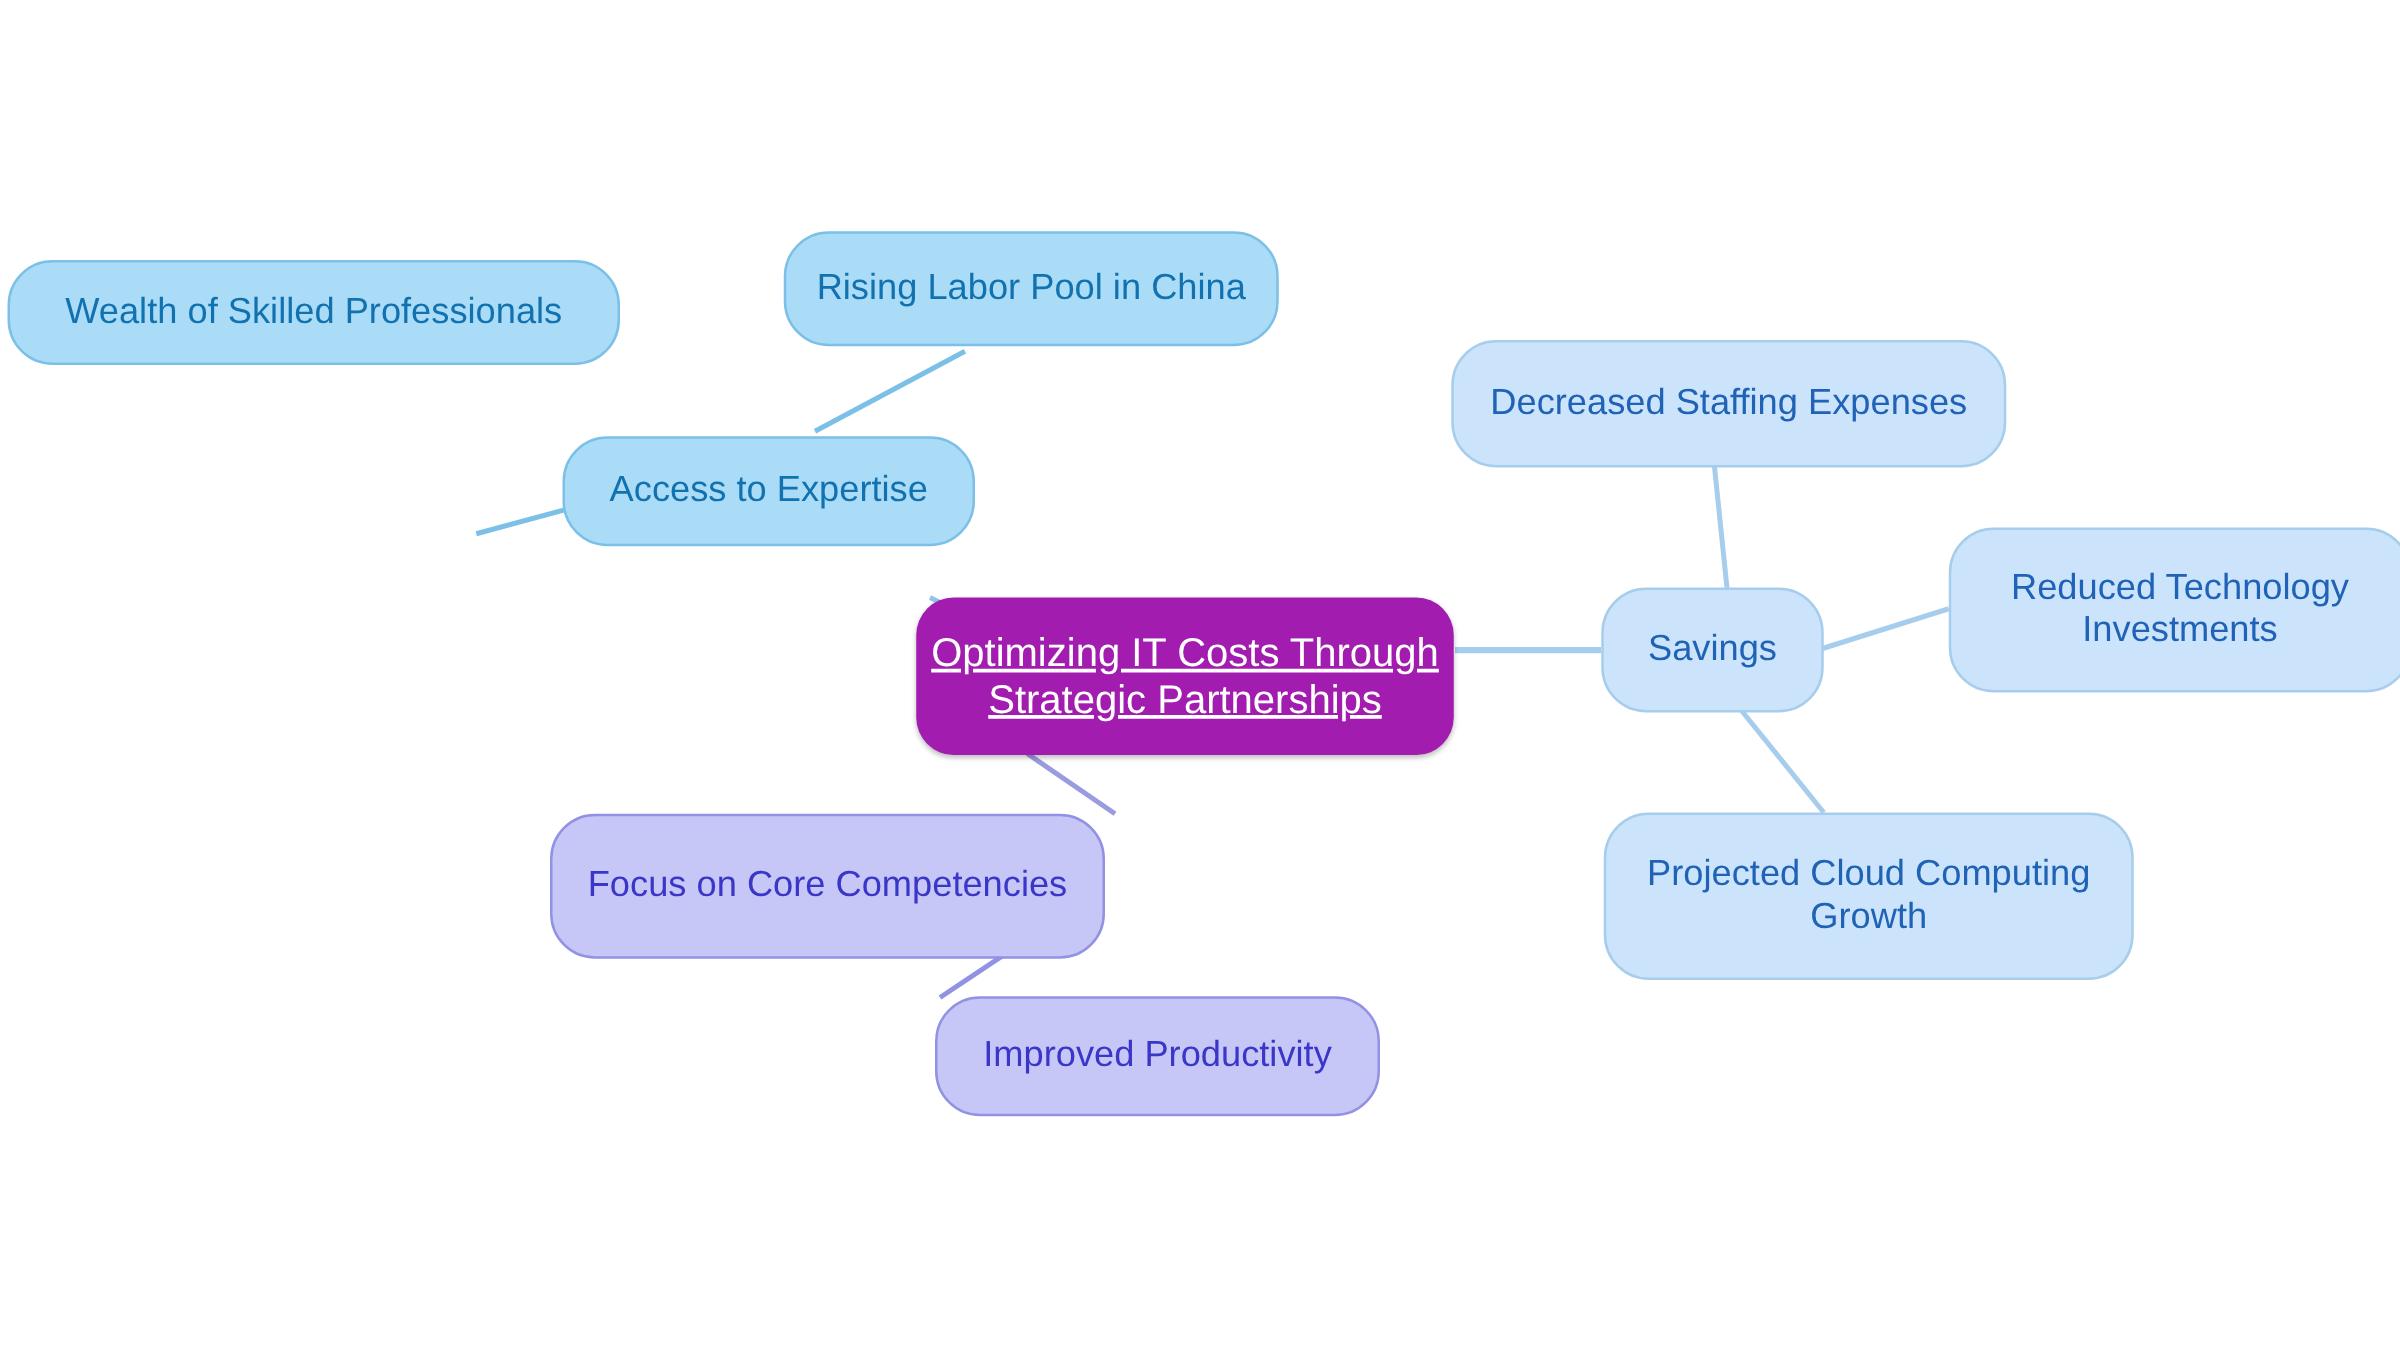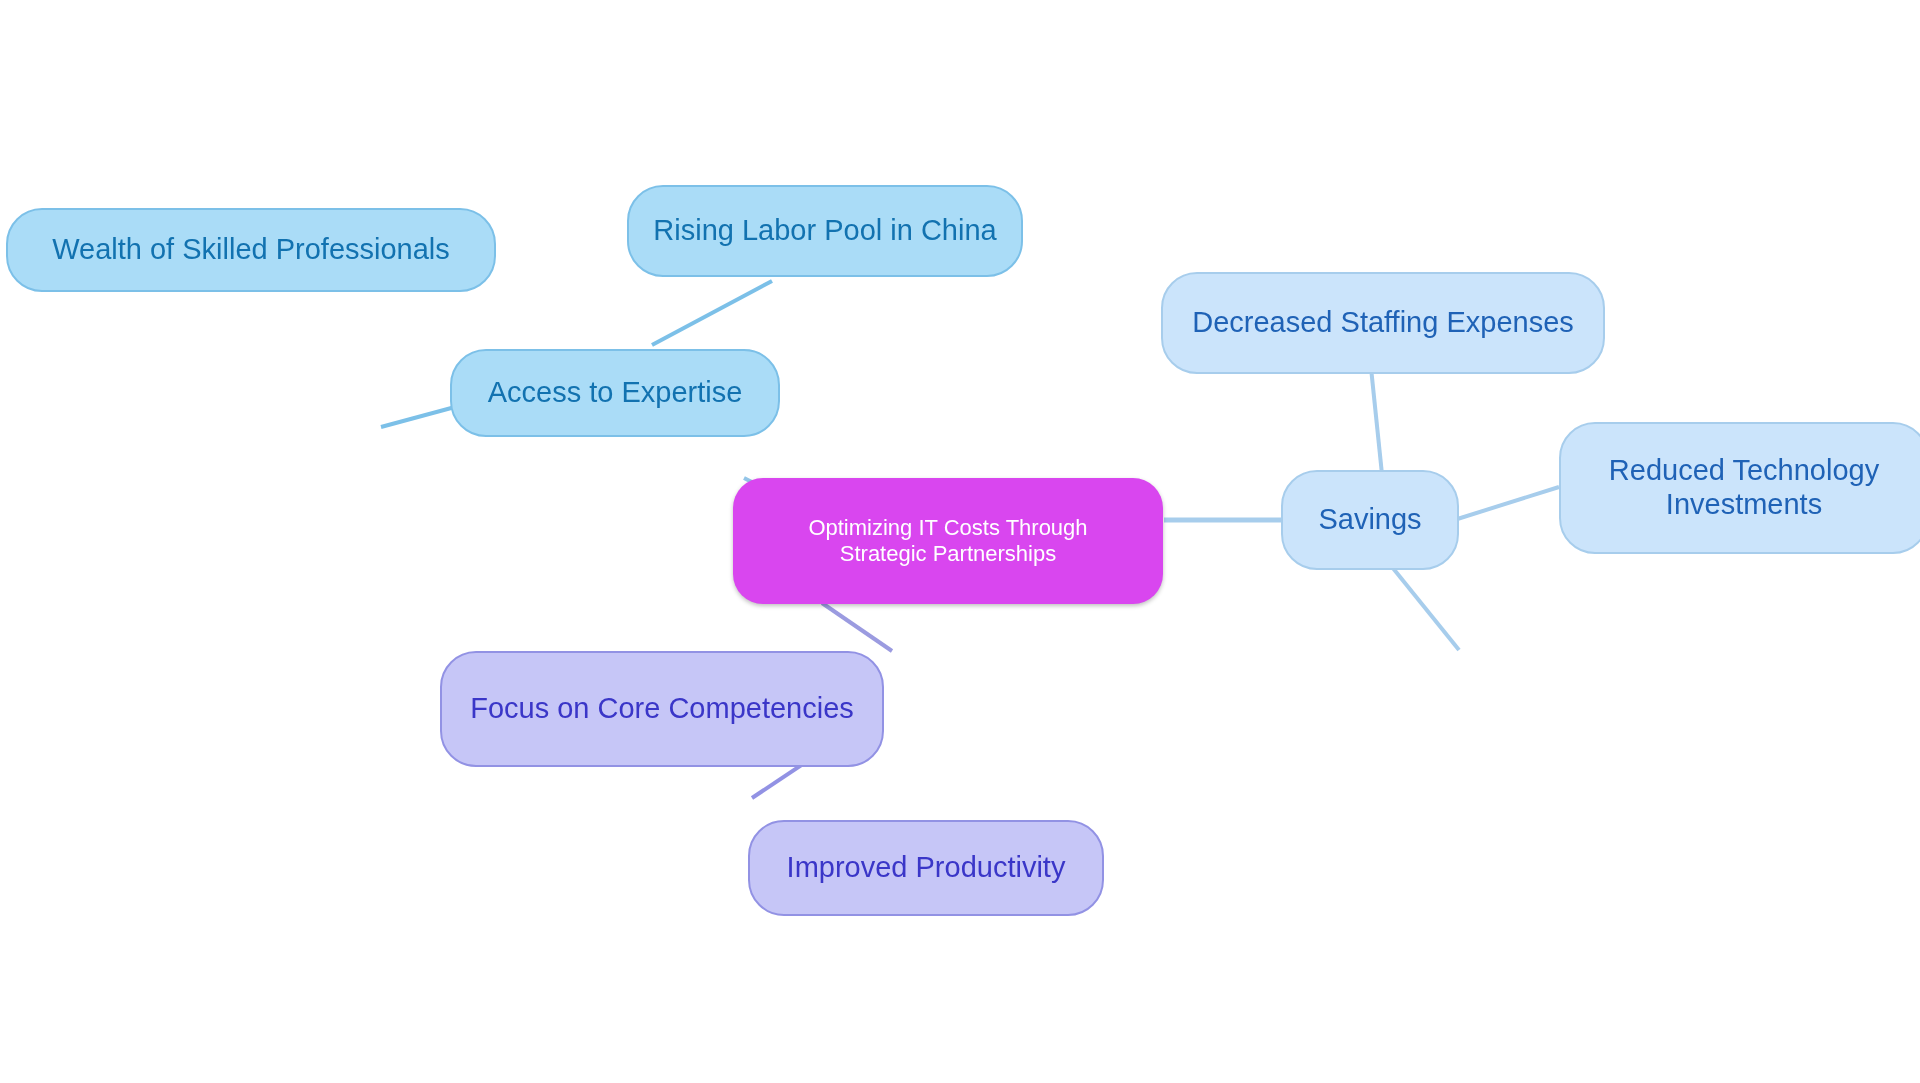--- a/index.html
+++ b/index.html
@@ -34,24 +34,25 @@
     border-radius: 36px;
     border-style: solid;
     border-width: 2px;
     line-height: 1.16;
     white-space: pre-line;
     z-index: 2;
   }
   .node.root {
     border-radius: 30px;
     border-width: 0;
-    background: #d946ef;
+    background: #a21caf;
     color: #ffffff;
-    font-size: 22px;
+    font-size: 32px;
     box-shadow: 0 2px 4px rgba(0,0,0,0.25);
+    text-decoration: underline;
   }
   .node.blue-mid {
     background: #aadcf7;
     border-color: #7cc0e8;
     color: #1272b0;
     font-size: 29px;
   }
   .node.blue-light {
     background: #cbe4fb;
     border-color: #a7cdec;
@@ -94,19 +95,21 @@
 
   <div class="node blue-mid" style="left:627px; top:185px; width:396px; height:92px;">Rising Labor Pool in China</div>
 
   <div class="node blue-light" style="left:1281px; top:470px; width:178px; height:100px;">Savings</div>
 
   <div class="node blue-light" style="left:1161px; top:272px; width:444px; height:102px;">Decreased Staffing Expenses</div>
 
   <div class="node blue-light" style="left:1559px; top:422px; width:370px; height:132px;">Reduced Technology
 Investments</div>
 
+  <div class="node blue-light" style="left:1283px; top:650px; width:424px; height:134px;">Projected Cloud Computing
+Growth</div>
 
   <div class="node purple" style="left:440px; top:651px; width:444px; height:116px;">Focus on Core Competencies</div>
 
 
-  <div class="node purple" style="left:748px; top:797px; width:356px; height:96px;margin-top:23px;">Improved Productivity</div>
+  <div class="node purple" style="left:748px; top:797px; width:356px; height:96px;">Improved Productivity</div>
 
 </div>
 
 </body></html>

